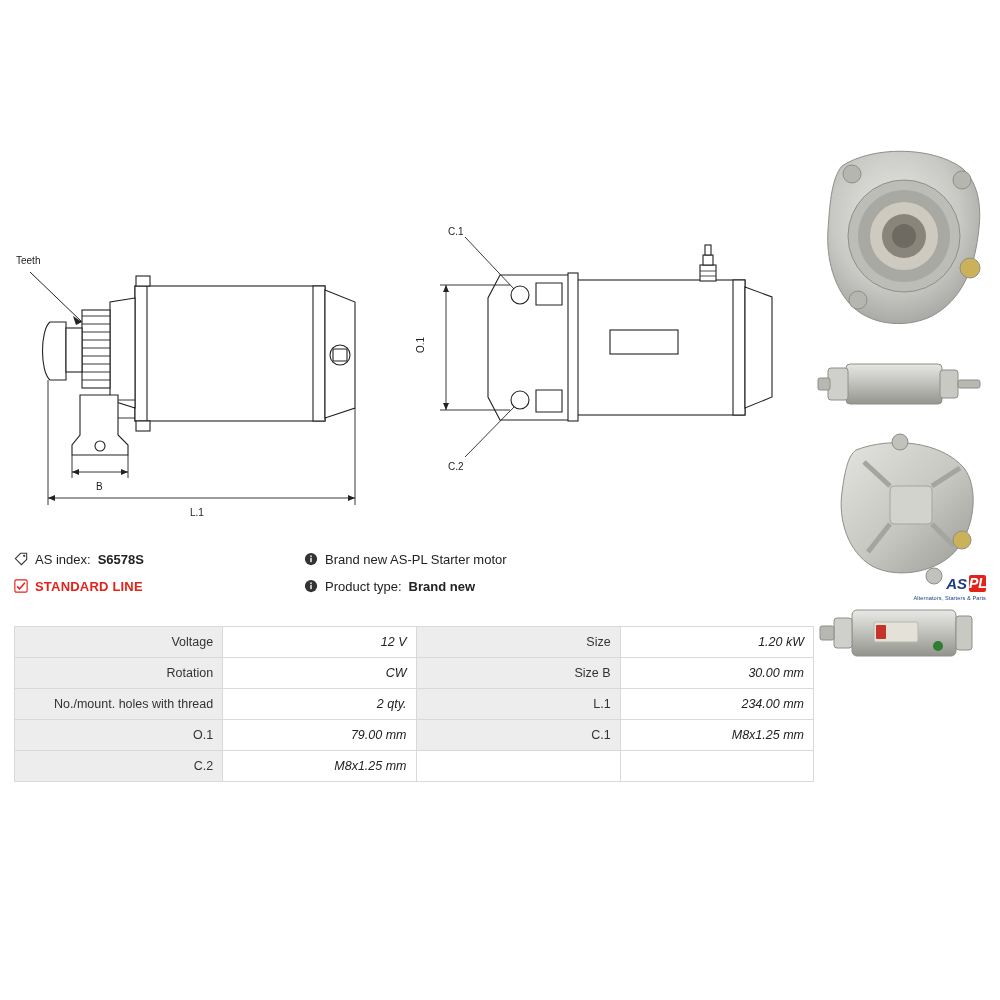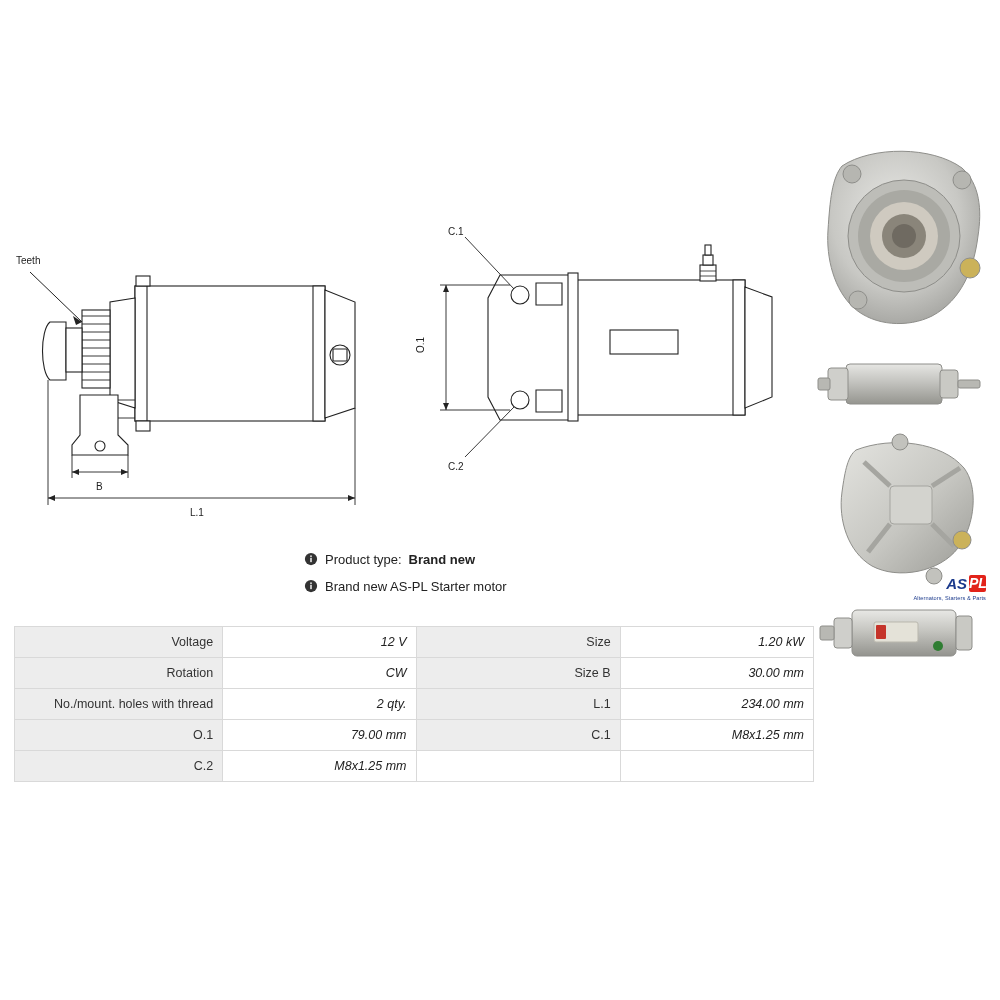--- a/index.html
+++ b/index.html
@@ -257,43 +257,64 @@
           <rect x="8" y="30" width="14" height="14" rx="2" fill="#b8b8b3" stroke="#8e8e8a"></rect>
           <circle cx="126" cy="50" r="5" fill="#2f7d32"></circle>
         </svg>
       </div>
 
     </div>
   </div>
 
   <div class="inforow">
 
+    <div class="info-col" style="left:0;width:290px;">
+      <div class="info-line">
+        <span class="ic">
+          <svg width="14" height="14" viewBox="0 0 16 16">
+              <path d="M1.5 7.5 L7.5 1.5 L14.5 1.5 L14.5 8.5 L8.5 14.5 Z" fill="none" stroke="#333" stroke-width="1.2"></path>
+              <circle cx="11.6" cy="4.4" r="1.3" fill="#333"></circle>
+            </svg>
+        </span>
+        <span>AS index:</span>
+        <span class="label-strong">S6578S</span>
+      </div>
+      <div class="info-line">
+        <span class="ic">
+          <svg width="14" height="14" viewBox="0 0 16 16">
+              <rect x="1" y="1" width="14" height="14" rx="1.5" fill="none" stroke="#e2231a" stroke-width="1.3"></rect>
+              <path d="M3.6 8.4 L6.4 11.2 L12.4 4.4" fill="none" stroke="#e2231a" stroke-width="1.7"></path>
+            </svg>
+        </span>
+        <span class="std">STANDARD LINE</span>
+      </div>
+    </div>
 
     <div class="info-col" style="left:290px;width:380px;">
+      <div class="info-line">
+        <span class="ic">
+          <svg width="14" height="14" viewBox="0 0 16 16">
+              <circle cx="8" cy="8" r="7" fill="#333"></circle>
+            <rect x="7.2" y="6.6" width="1.6" height="5" fill="#fff"></rect>
+              <rect x="7.2" y="3.9" width="1.6" height="1.8" fill="#fff"></rect>
+            </svg>
+        </span>
+        <span>Brand new AS-PL Starter motor</span>
+      </div>
       <div class="info-line">
         <span class="ic">
           <svg width="14" height="14" viewBox="0 0 16 16">
               <circle cx="8" cy="8" r="7" fill="#333"></circle>
             <rect x="7.2" y="6.6" width="1.6" height="5" fill="#fff"></rect>
               <rect x="7.2" y="3.9" width="1.6" height="1.8" fill="#fff"></rect>
             </svg>
         </span>
         <span>Product type:</span>
         <span class="label-strong">Brand new</span>
       </div>
-      <div class="info-line">
-        <span class="ic">
-          <svg width="14" height="14" viewBox="0 0 16 16">
-              <circle cx="8" cy="8" r="7" fill="#333"></circle>
-            <rect x="7.2" y="6.6" width="1.6" height="5" fill="#fff"></rect>
-              <rect x="7.2" y="3.9" width="1.6" height="1.8" fill="#fff"></rect>
-            </svg>
-        </span>
-        <span>Brand new AS-PL Starter motor</span>
-      </div>
     </div>
 
     <div class="info-col" style="left:680px;width:292px;">
       <div class="brandbox">
         <div class="brandmark">
           <span class="brand-as">AS</span>
           <span class="brand-sq">PL</span>
         </div>
         <div class="brand-sub">Alternators, Starters &amp; Parts</div>
       </div>

